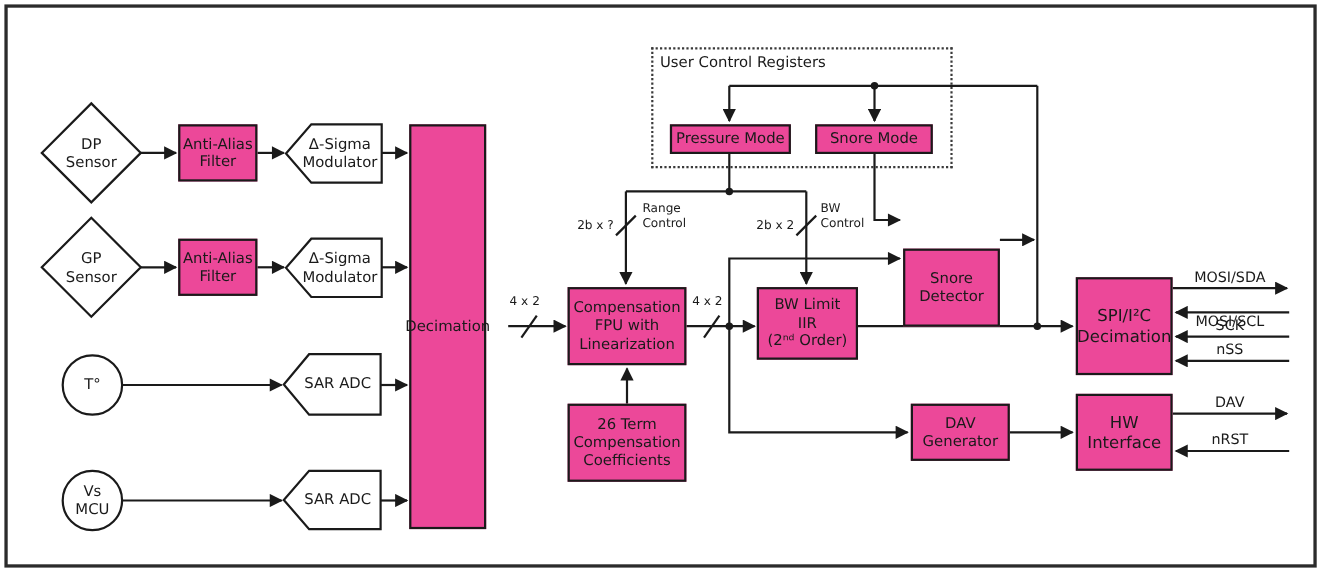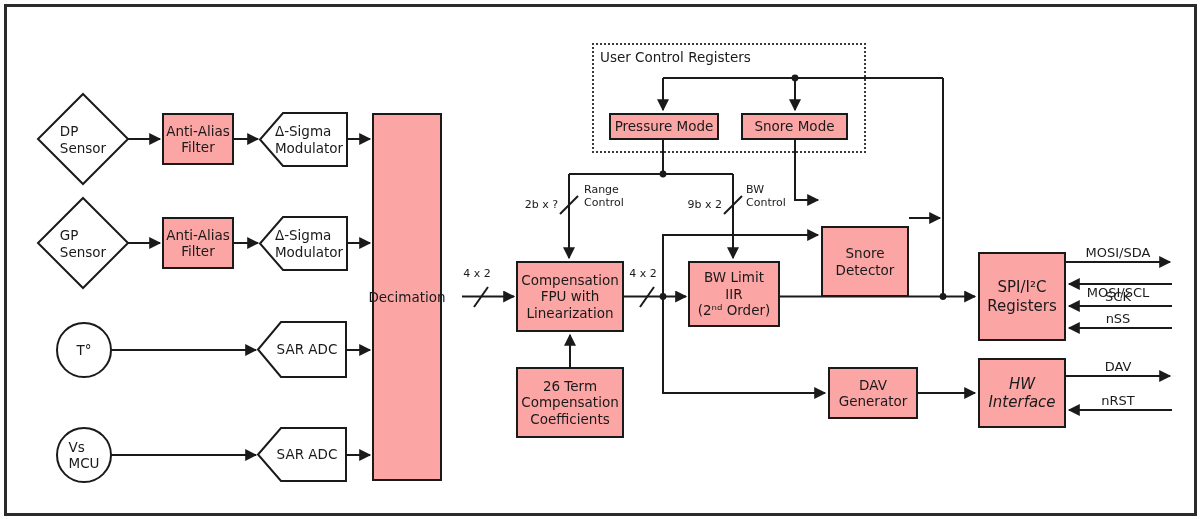--- a/index.html
+++ b/index.html
@@ -4,28 +4,28 @@
 <style>
   html,body{margin:0;padding:0;background:#fff;}
   #canvas{
     position:relative;width:1200px;height:519px;background:#ffffff;
     font-family:"DejaVu Sans","Liberation Sans",sans-serif;color:#1a1a1a;
     overflow:hidden;
   }
   #frame{position:absolute;left:4px;top:4px;width:1187px;height:506px;border:3px solid #2b2b2b;}
   svg{position:absolute;left:0;top:0;}
   .box{
-    position:absolute;border:2px solid #1a1a1a;background:#fca5a5;
+    position:absolute;border:2px solid #1a1a1a;background:#ec4899;
     display:flex;align-items:center;justify-content:center;text-align:center;
     box-sizing:border-box;
   }
   .lbl{white-space:pre-line;font-size:13.5px;line-height:1.22;}
   .shape-lbl{
     position:absolute;display:flex;align-items:center;justify-content:center;
-    box-sizing:border-box;
+    text-align:center;box-sizing:border-box;
   }
   .small{position:absolute;font-size:11px;line-height:1.18;white-space:pre-line;}
   .pin{position:absolute;font-size:13px;text-align:center;white-space:pre;}
   .dotted{
     position:absolute;border:2px dotted #3a3a3a;background:transparent;box-sizing:border-box;
   }
   .ucr-title{position:absolute;font-size:13.5px;}
 </style>
 </head>
 <body>
@@ -143,42 +143,42 @@
   <div class="box" style="left:821px;top:182px;width:88px;height:71px;margin-top:44px;">
     <span class="lbl">Snore
 Detector</span>
   </div>
   <div class="box" style="left:828px;top:367px;width:90px;height:52px;">
     <span class="lbl">DAV
 Generator</span>
   </div>
   <div class="box" style="left:978px;top:252px;width:88px;height:89px;font-size:15px;">
     <span class="lbl" style="font-size:15px;">SPI/I²C
-Registers</span>
+Decimation</span>
   </div>
-  <div class="box" style="left:978px;top:358px;width:88px;height:70px;font-size:15px;font-style:italic;">
+  <div class="box" style="left:978px;top:358px;width:88px;height:70px;font-size:15px;">
     <span class="lbl" style="font-size:15px;">HW
 Interface</span>
   </div>
 
   <div class="dotted" style="left:592px;top:43px;width:274px;height:110px;"></div>
   <div class="ucr-title" style="left:600px;top:49px;">User Control Registers</div>
   <div class="box" style="left:609px;top:113px;width:110px;height:27px;text-align:center;">
     <span class="lbl">Pressure Mode</span>
   </div>
   <div class="box" style="left:741px;top:113px;width:107px;height:27px;">
     <span class="lbl">Snore Mode</span>
   </div>
 
   <div class="small" style="left:455px;top:268px;width:44px;text-align:center;">4 x 2</div>
   <div class="small" style="left:621px;top:268px;width:44px;text-align:center;">4 x 2</div>
   <div class="small" style="left:514px;top:199px;width:44px;text-align:right;">2b x ?</div>
   <div class="small" style="left:584px;top:184px;">Range
 Control</div>
-  <div class="small" style="left:678px;top:199px;width:44px;text-align:right;">9b x 2</div>
+  <div class="small" style="left:678px;top:199px;width:44px;text-align:right;">2b x 2</div>
   <div class="small" style="left:746px;top:184px;">BW
 Control</div>
 
   <div class="pin" style="left:1068px;top:245px;width:100px;">MOSI/SDA</div>
   <div class="pin" style="left:1068px;top:285px;width:100px;">MOSI/SCL</div>
   <div class="pin" style="left:1068px;top:289px;width:100px;">SCK</div>
   <div class="pin" style="left:1068px;top:311px;width:100px;">nSS</div>
   <div class="pin" style="left:1068px;top:359px;width:100px;">DAV</div>
   <div class="pin" style="left:1068px;top:393px;width:100px;">nRST</div>
 </div>

